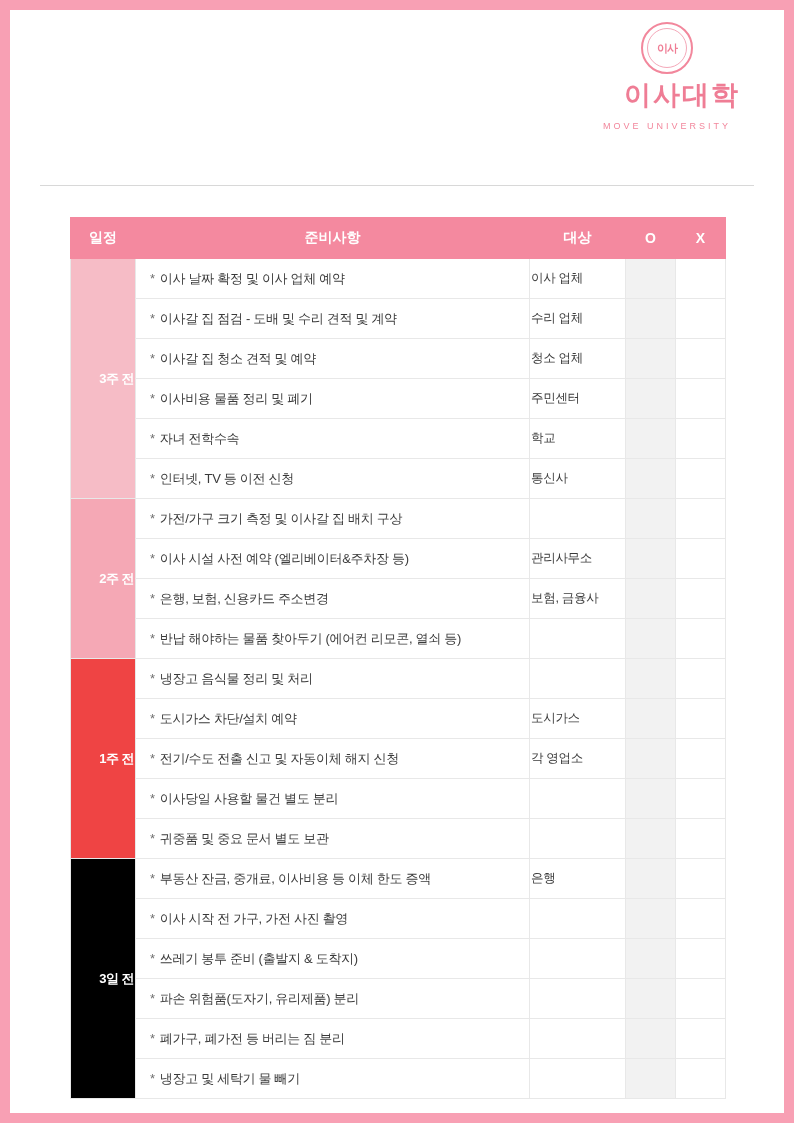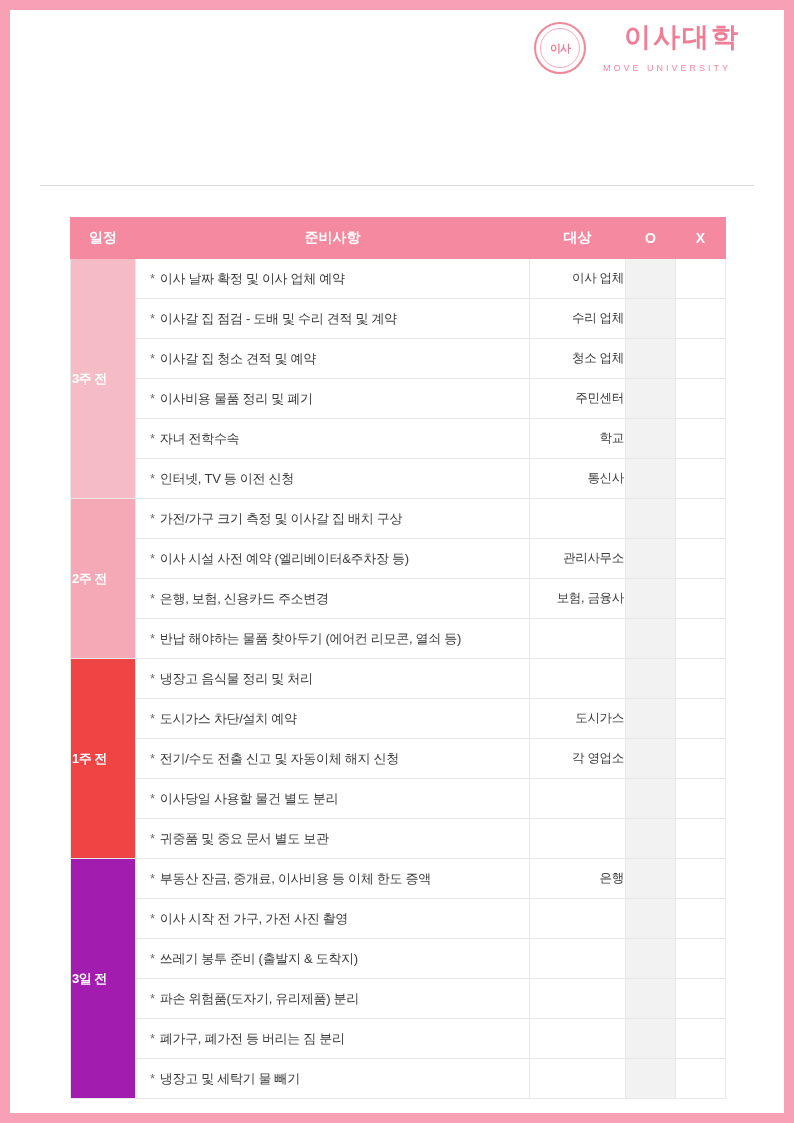--- a/index.html
+++ b/index.html
@@ -24,20 +24,21 @@
   }
 
   
   .logo-wrap {
     position: absolute;
     right: 44px;
     top: 12px;
     display: flex;
     align-items: center;
     gap: 8px;
+    flex-direction: column;
   }
   .logo-mark {
     width: 48px;
     height: 48px;
     border-radius: 50%;
     border: 2px solid #f2879c;
     display: flex;
     align-items: center;
     justify-content: center;
     position: relative;
@@ -124,39 +125,39 @@
     text-align: center;
     margin-left: 42px;
   }
   col.c-sched { width: 65px; }
   col.c-item  { width: 394px; }
   col.c-target{ width: 96px; }
   col.c-o     { width: 50px; }
   col.c-x     { width: 50px; }
 
   td.sched {
-    text-align: left;
+    text-align: right;
     font-size: 13px;
     font-weight: bold;
     color: #ffffff;
     letter-spacing: -0.5px;
   }
   td.sched.tone-1 { background: #f6bcc6; }
   td.sched.tone-2 { background: #f5a8b5; }
   td.sched.tone-3 { background: #ef4444; }
-  td.sched.tone-4 { background: #a21caf; }
+  td.sched.tone-4 { background: #000000; }
 
   td.item {
     padding: 0 27px 0 14px;
     height: 39px;
     letter-spacing: -0.3px;
   }
   td.item .star { color: #6f6f6f; margin-right: 5px; }
   td.target {
-    text-align: right;
+    text-align: left;
     font-size: 12.5px;
     letter-spacing: -0.3px;
   }
   td.mark-o { background: #f2f2f2; }
   td.mark-x { background: #ffffff; }
 </style>
 </head>
 <body>
 
 <div class="page">

